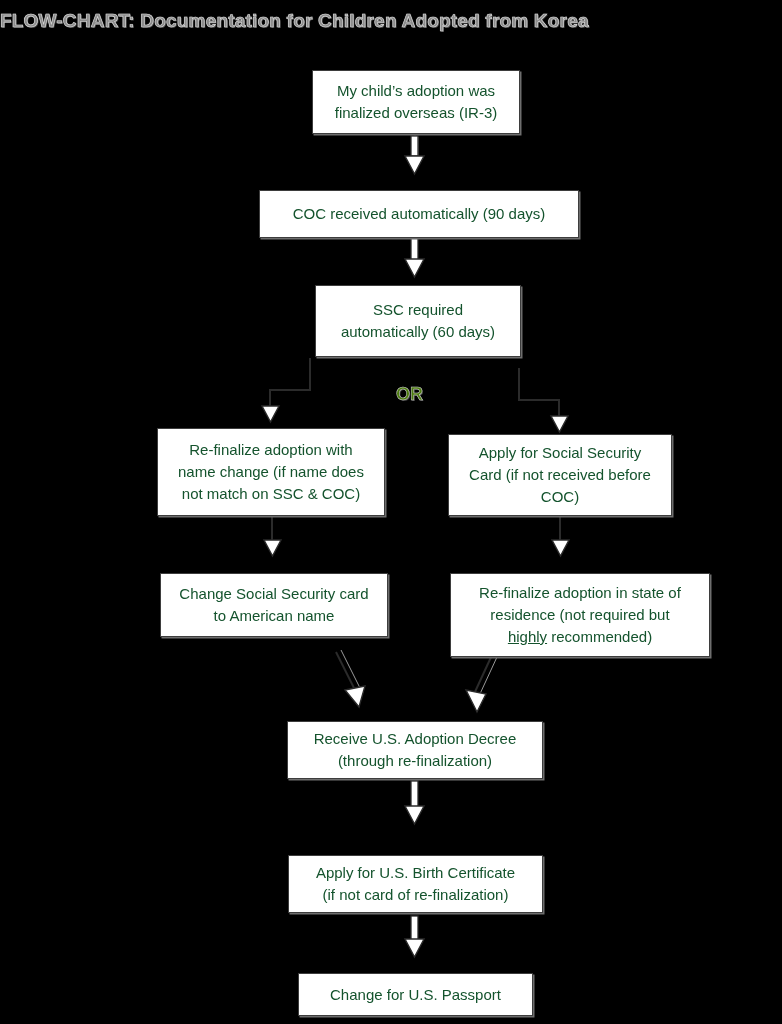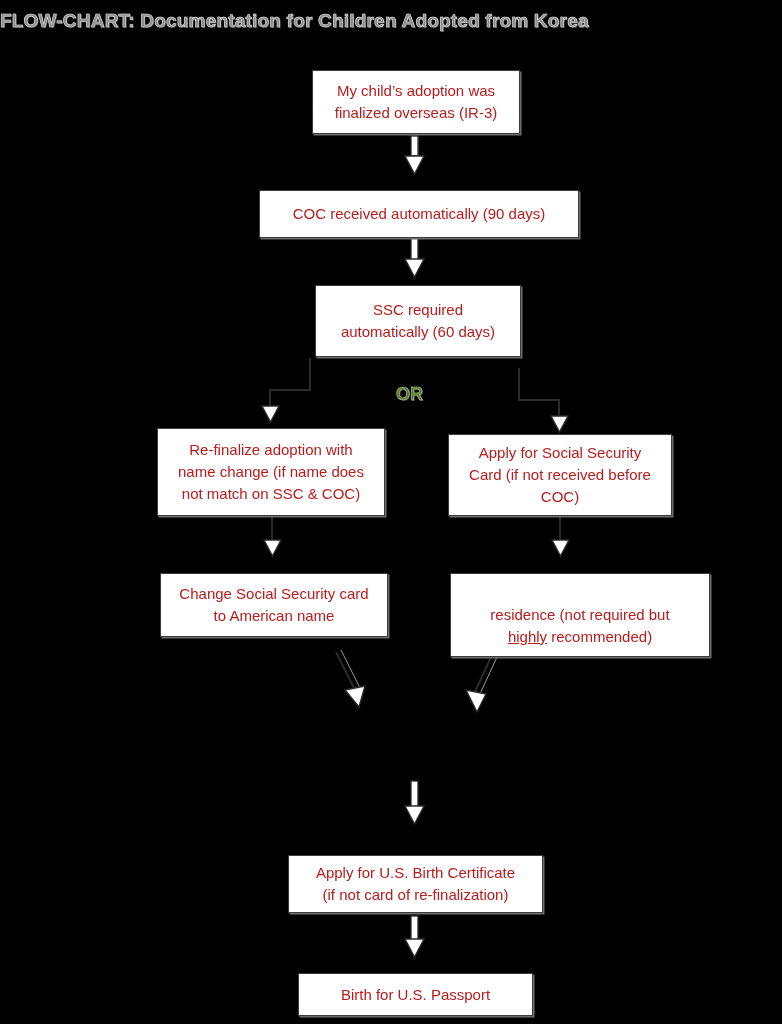--- a/index.html
+++ b/index.html
@@ -32,21 +32,21 @@
     text-shadow: 0 0 1px #bdbdbd, 1px 1px 0 #4a4a4a;
     white-space: nowrap;
   }
   
   .node {
     position: absolute;
     box-sizing: border-box;
     background: #ffffff;
     border: 1px solid #3d3d3d;
     box-shadow: 1.5px 1.5px 0 0 #6e6e6e;
-    color: #b91c1c;
+    color: #14532d;
     font-size: 15px;
     line-height: 1.45;
     text-align: center;
     display: flex;
     align-items: center;
     justify-content: center;
     padding: 2px 6px;
   }
   .node .txt { display: block; width: 100%; }
   .node u { text-decoration: underline; }
@@ -192,33 +192,39 @@
 
   <div class="node" style="left:160px; top:573px; width:228px; height:64px;">
     <span class="txt">
       <span>Change Social Security card</span><br>
       <span>to American name</span>
     </span>
   </div>
 
   <div class="node" style="left:450px; top:573px; width:260px; height:84px;">
     <span class="txt">
-      <br>
+      <span>Re-finalize adoption in state of</span><br>
       <span>residence (not required but</span><br>
       <span><u>highly</u><span> recommended)</span></span>
     </span>
   </div>
 
+  <div class="node" style="left:287px; top:721px; width:256px; height:58px;">
+    <span class="txt">
+      <span>Receive U.S. Adoption Decree</span><br>
+      <span>(through re-finalization)</span>
+    </span>
+  </div>
 
   <div class="node" style="left:288px; top:855px; width:255px; height:58px;align-items:center;">
     <span class="txt">
       <span>Apply for U.S. Birth Certificate</span><br>
       <span>(if not card of re-finalization)</span>
     </span>
   </div>
 
   <div class="node" style="left:298px; top:973px; width:235px; height:43px;">
     <span class="txt">
-      <span>Birth for U.S. Passport</span>
+      <span>Change for U.S. Passport</span>
     </span>
   </div>
 
 </div>
 
 </body></html>

